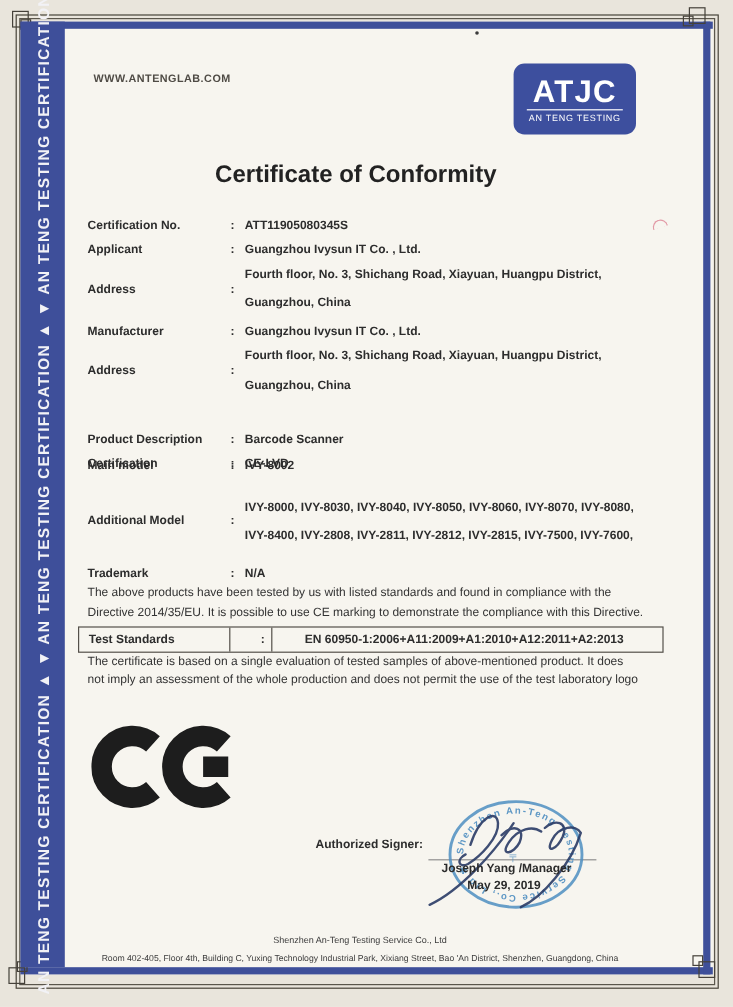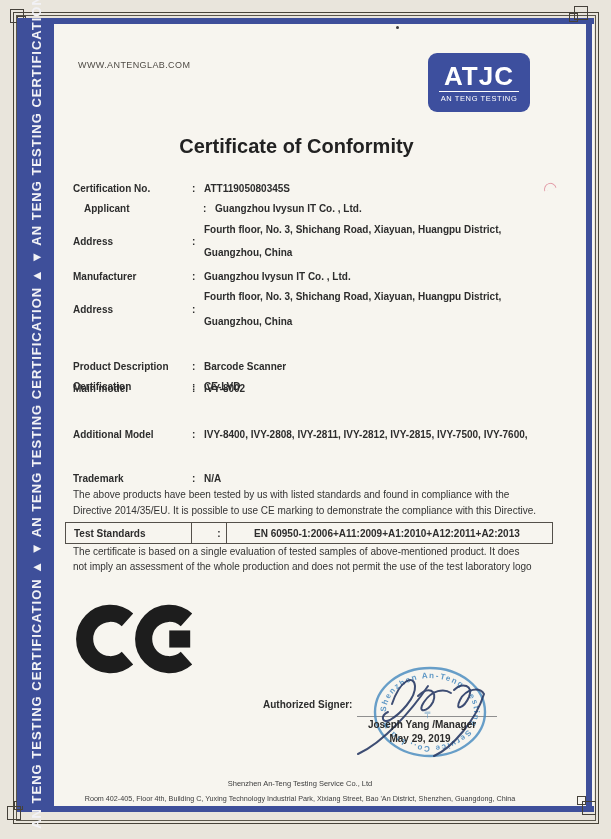--- a/index.html
+++ b/index.html
@@ -23,21 +23,21 @@
   .bar-right{left:586px;top:18px;width:6px;height:794px;}
   
   .sidebar{position:absolute;left:17px;top:18px;width:37px;height:788px;background:#3e4f9a;}
   .sidebar-text{
     position:absolute;left:50%;top:50%;
     transform:translate(-50%,-50%) rotate(-90deg);
     white-space:nowrap;color:#f2f2f6;font-weight:bold;
     font-size:13px;letter-spacing:1px;
   }
   
-  .website{position:absolute;left:78px;top:60px;font-size:9px;font-weight:normal;letter-spacing:.4px;color:#4f4b45;}
+  .website{position:absolute;left:78px;top:60px;font-size:9px;font-weight:bold;letter-spacing:.4px;color:#4f4b45;}
   .logo{position:absolute;left:428px;top:53px;width:102px;height:59px;background:#3d4f9e;border-radius:9px;
         display:flex;flex-direction:column;align-items:center;justify-content:center;}
   .logo-acronym{color:#fff;font-size:26px;font-weight:bold;letter-spacing:1px;line-height:1;}
   .logo-rule{width:80px;height:1px;background:#ffffff;margin-top:2px;}
   .logo-sub{color:#fff;font-size:7.5px;letter-spacing:.6px;margin-top:2px;}
   .doc-title{position:absolute;left:73px;top:135px;width:447px;text-align:center;
              font-size:20px;font-weight:bold;color:#222;}
   
   .row{position:absolute;left:73px;width:476px;display:flex;align-items:center;
        font-size:10px;font-weight:bold;color:#2d2d2d;}
@@ -107,21 +107,21 @@
   <div class="pink-mark"></div>
 
   <div class="doc-title">Certificate of Conformity</div>
 
   <div class="row" style="top:181px;height:14px;">
     <div class="lbl">Certification No.</div>
     <div class="colon">:</div>
     <div class="val">ATT11905080345S</div>
   </div>
 
-  <div class="row" style="top:201px;height:14px;margin-left:11px;">
+  <div class="row" style="top:201px;height:14px;">
     <div class="lbl">Applicant</div>
     <div class="colon">:</div>
     <div class="val">Guangzhou Ivysun IT Co. , Ltd.</div>
   </div>
 
   <div class="row" style="top:218px;height:46px;">
     <div class="lbl">Address</div>
     <div class="colon">:</div>
     <div class="val val-lines">
       <div>Fourth floor, No. 3, Shichang Road, Xiayuan, Huangpu District,</div>
@@ -159,20 +159,21 @@
   <div class="row" style="top:381px;height:14px;">
     <div class="lbl">Main model</div>
     <div class="colon">:</div>
     <div class="val">IVY-8002</div>
   </div>
 
   <div class="row" style="top:400px;height:69px;">
     <div class="lbl">Additional Model</div>
     <div class="colon">:</div>
     <div class="val val-lines">
+      <div>IVY-8000, IVY-8030, IVY-8040, IVY-8050, IVY-8060, IVY-8070, IVY-8080,</div>
       <div>IVY-8400, IVY-2808, IVY-2811, IVY-2812, IVY-2815, IVY-7500, IVY-7600,</div>
     </div>
   </div>
 
   <div class="row" style="top:471px;height:14px;">
     <div class="lbl">Trademark</div>
     <div class="colon">:</div>
     <div class="val">N/A</div>
   </div>
 

